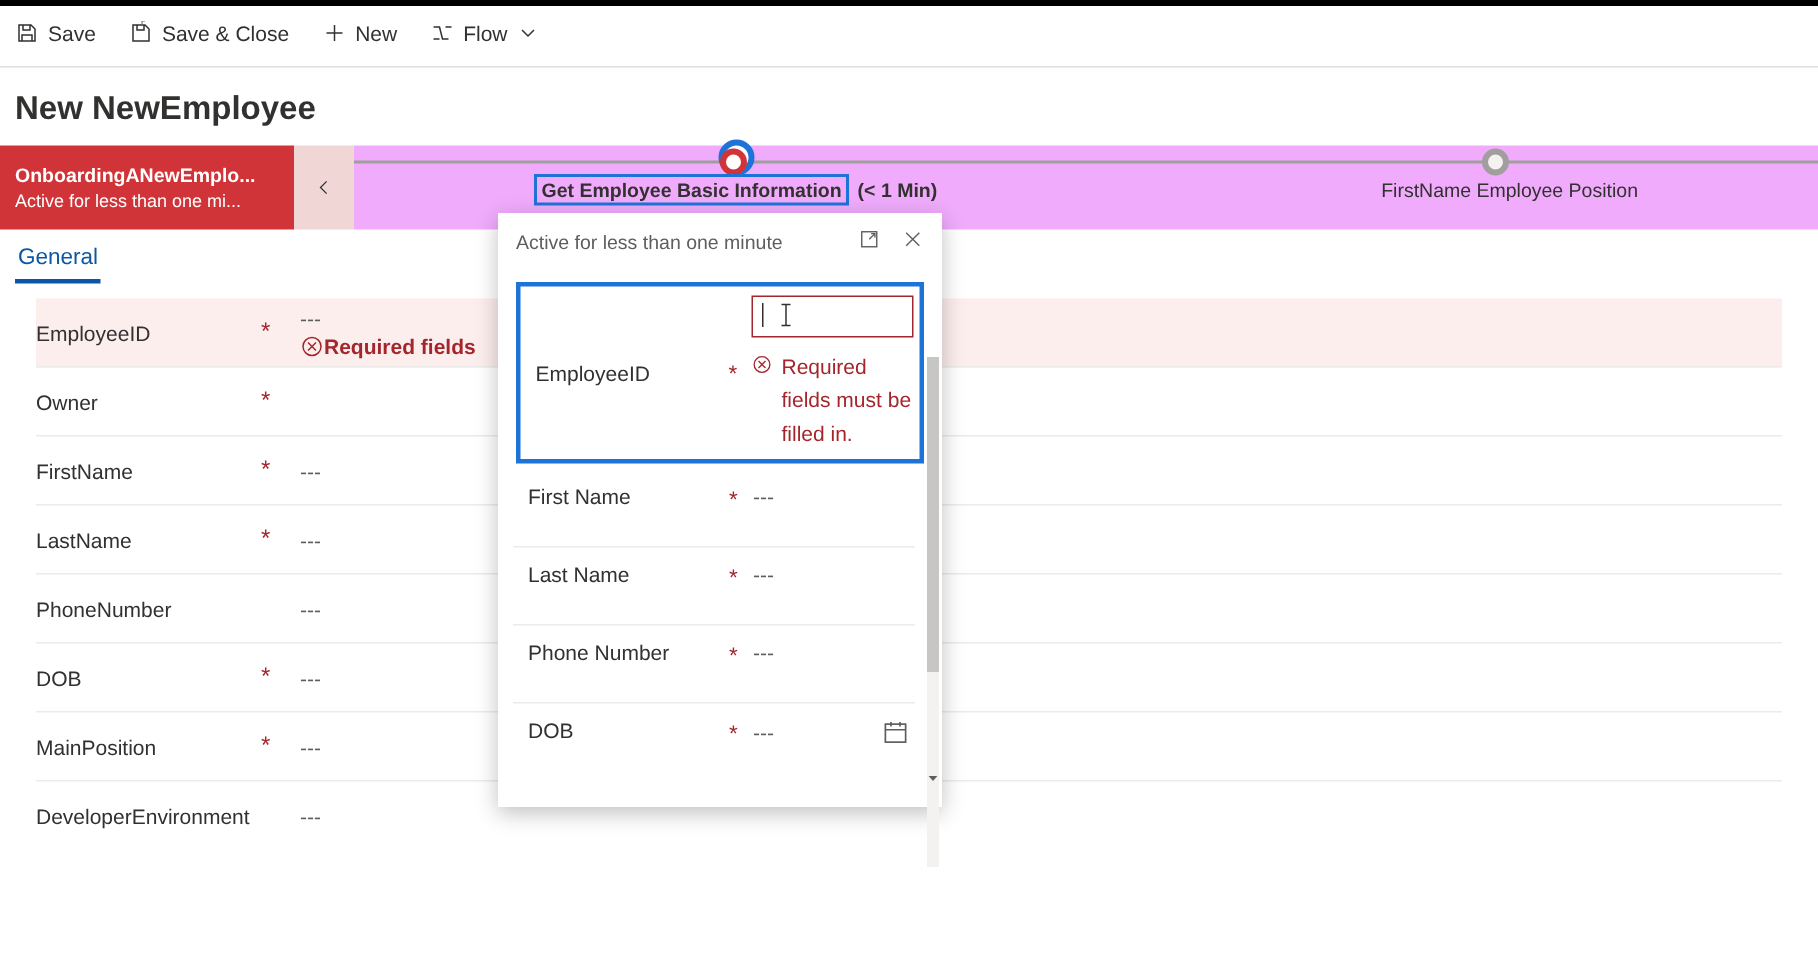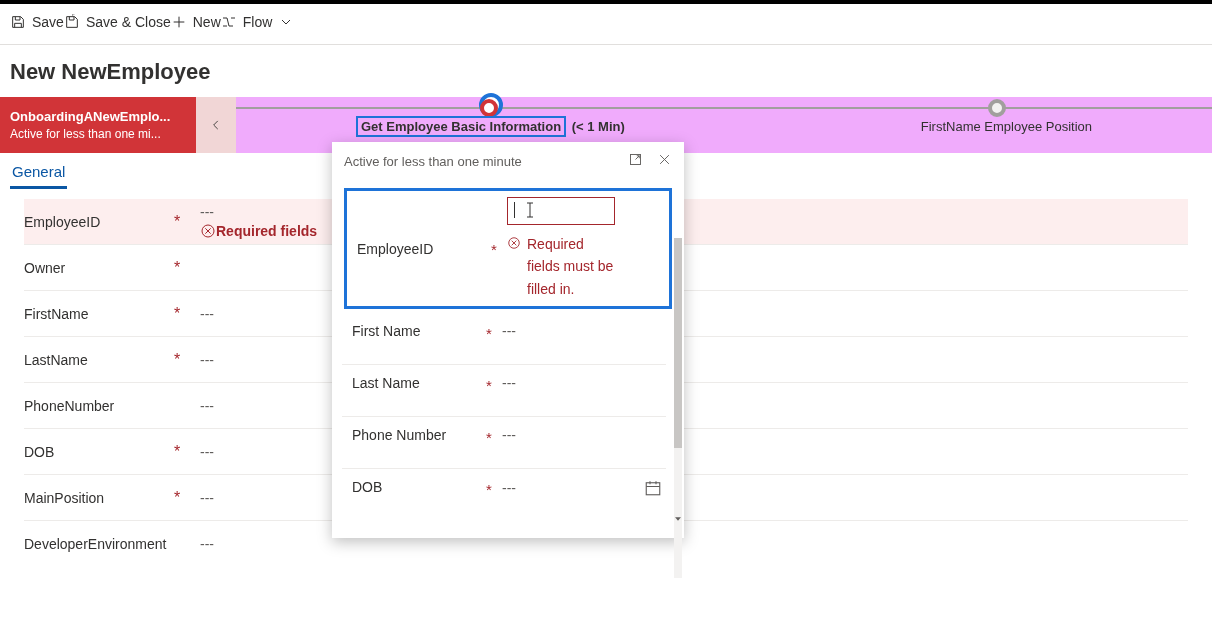--- a/index.html
+++ b/index.html
@@ -1,18 +1,18 @@
 <!DOCTYPE html>
 <html><head>
 <meta charset="utf-8">
 <style>
   * { box-sizing: border-box; margin: 0; padding: 0; }
   body { font-family: "Segoe UI", Tahoma, sans-serif; font-size: 14px; color: #323130; background: #fff; width: 1212px; height: 636px; overflow: hidden; position: relative; }
   .topbar-black { height: 4px; background: #000; }
-  .cmdbar { display: flex; align-items: center; padding: 6px 10px; border-bottom: 1px solid #fff; height: 36px; }
+  .cmdbar { display: flex; align-items: center; gap: 22px; padding: 6px 10px; border-bottom: 1px solid #fff; height: 36px; }
   .cmd { display: inline-flex; align-items: center; gap: 6px; cursor: pointer; color: #323130; }
   .cmd svg { width: 16px; height: 16px; stroke: #3b3a39; }
   .chev-down { width: 12px; height: 12px; }
   .hr1 { height: 1px; background: #e1dfdd; margin-top: 4px; }
   .page-title { font-size: 22px; font-weight: 600; padding: 14px 10px 12px 10px; }
   
   .bpf { position: relative; display: flex; align-items: stretch; height: 56px; }
   .bpf-stage { display: flex; align-items: center; position: relative; }
   .bpf-red { background: #d13438; color: #fff; width: 196px; padding: 4px 10px; font-size: 12px; line-height: 1.35; }
   .bpf-red .t1 { font-weight: 600; font-size: 13px; white-space: nowrap; overflow: hidden; text-overflow: ellipsis; }
@@ -36,21 +36,21 @@
   .form { padding: 10px 24px 0 24px; }
   .row { display: flex; align-items: center; border-bottom: 1px solid #edebe9; min-height: 46px; padding: 4px 0; }
   .row.err { background: #fdeeee; }
   .lbl { width: 150px; color: #323130; }
   .req { width: 26px; color: #a4262c; font-size: 16px; }
   .val { flex: 1; color: #605e5c; display: flex; align-items: center; gap: 6px; }
   .val .person { color: #004e8c; font-weight: 600; display: inline-flex; align-items: center; gap: 6px; }
   .err-inline { color: #a4262c; display: inline-flex; align-items: center; gap: 0; font-weight: 600; }
   .err-inline svg { width: 16px; height: 16px; }
   
-  .flyout { position: absolute; top: 142px; left: 332px; width: 352px; background: #fff; box-shadow: 0 4px 14px rgba(0,0,0,0.25); z-index: 50; }
+  .flyout { position: absolute; top: 142px; left: 332px; width: 296px; background: #fff; box-shadow: 0 4px 14px rgba(0,0,0,0.25); z-index: 50; }
   .fly-head { display: flex; align-items: center; justify-content: space-between; padding: 10px 12px; color: #605e5c; font-size: 13px; }
   .fly-head .icos { display: flex; gap: 14px; }
   .fly-head .icos span { cursor: pointer; color: #605e5c; }
   .fly-body { padding: 6px 0 18px 0; position: relative; }
   .fly-scroll { position: absolute; right: 2px; top: 58px; width: 8px; height: 340px; background: #f3f2f1; }
   .fly-thumb { position: absolute; right: 2px; top: 58px; width: 8px; height: 210px; background: #c8c6c4; }
   .fly-scroll-down { position: absolute; right: 1px; bottom: 14px; width: 10px; height: 10px; }
   
   .fly-annot { border: 3px solid #1e73d8; margin: 2px 12px 4px 12px; padding: 6px 4px 6px 10px; }
   .fly-row { display: flex; align-items: flex-start; border-bottom: 1px solid #edebe9; padding: 10px 4px 22px 10px; margin: 0 18px 0 10px; }

